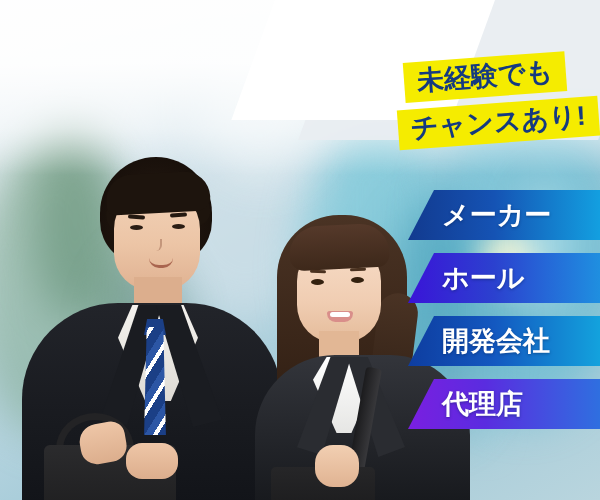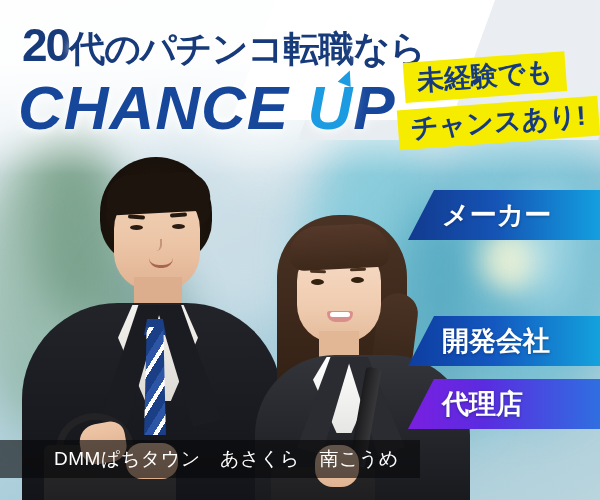--- a/index.html
+++ b/index.html
@@ -260,41 +260,34 @@
     <div class="w-neck"></div>
     <div class="w-shoulders"></div>
     <div class="w-shirt"></div>
     <div class="w-lapel-l"></div>
     <div class="w-lapel-r"></div>
     <div class="w-strap"></div>
     <div class="w-bag"></div>
     <div class="w-hand"></div>
   </div>
 
-  <div class="headline">
-    <span class="num">20</span><span class="small">代のパチンコ転職</span><span class="small">なら</span>
-  </div>
-
-  <div class="logo">
-    <span>CHANCE</span>
-    <span class="up"><span class="u">U</span><span>P</span></span>
-  </div>
+
 
   <div class="badge badge1">未経験でも</div>
   <div class="badge badge2">チャンスあり!</div>
 
   <div class="btns">
     <div class="btn b1">
       <span>メーカー</span>
     </div>
+    <div class="btn b2">
+      <span>ホール</span>
+    </div>
     <div class="btn b4">
       <span>代理店</span>
     </div>
     <div class="btn b3">
       <span>開発会社</span>
     </div>
   </div>
 
-  <div class="credit">
-    <span>DMMぱちタウン　あさくら　南こうめ</span>
-  </div>
 
 </div>
 
 </body></html>

